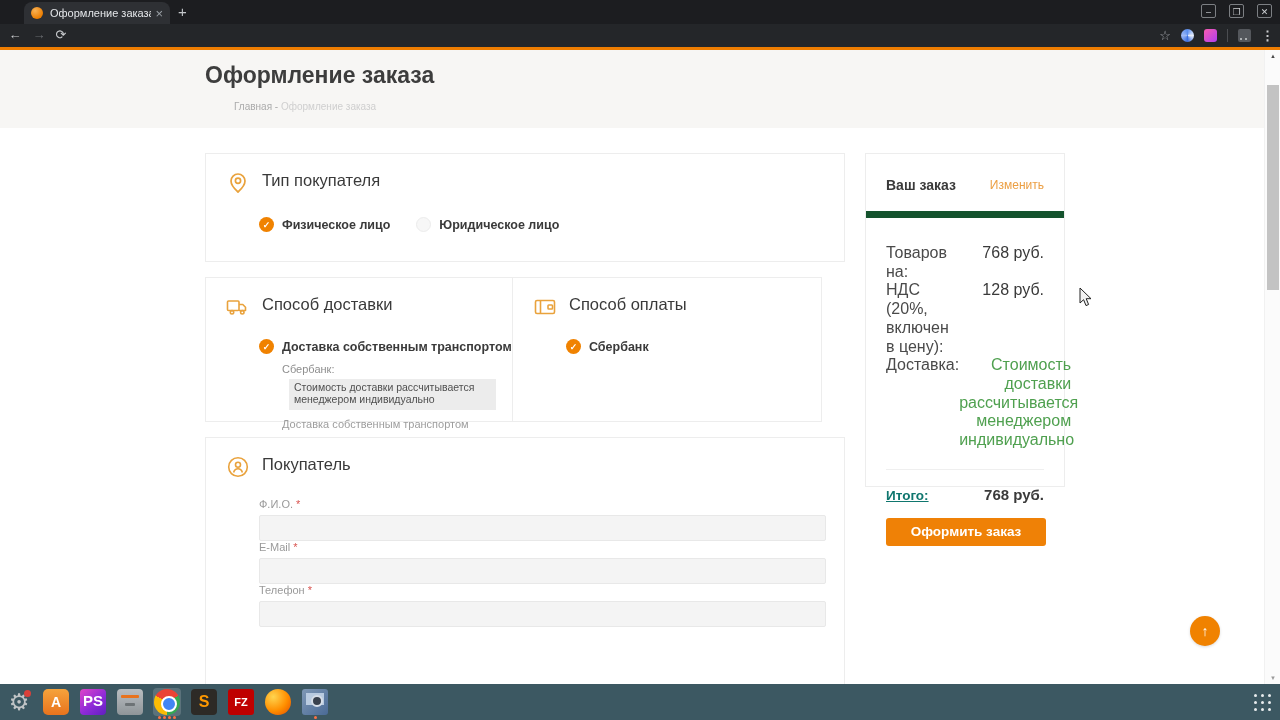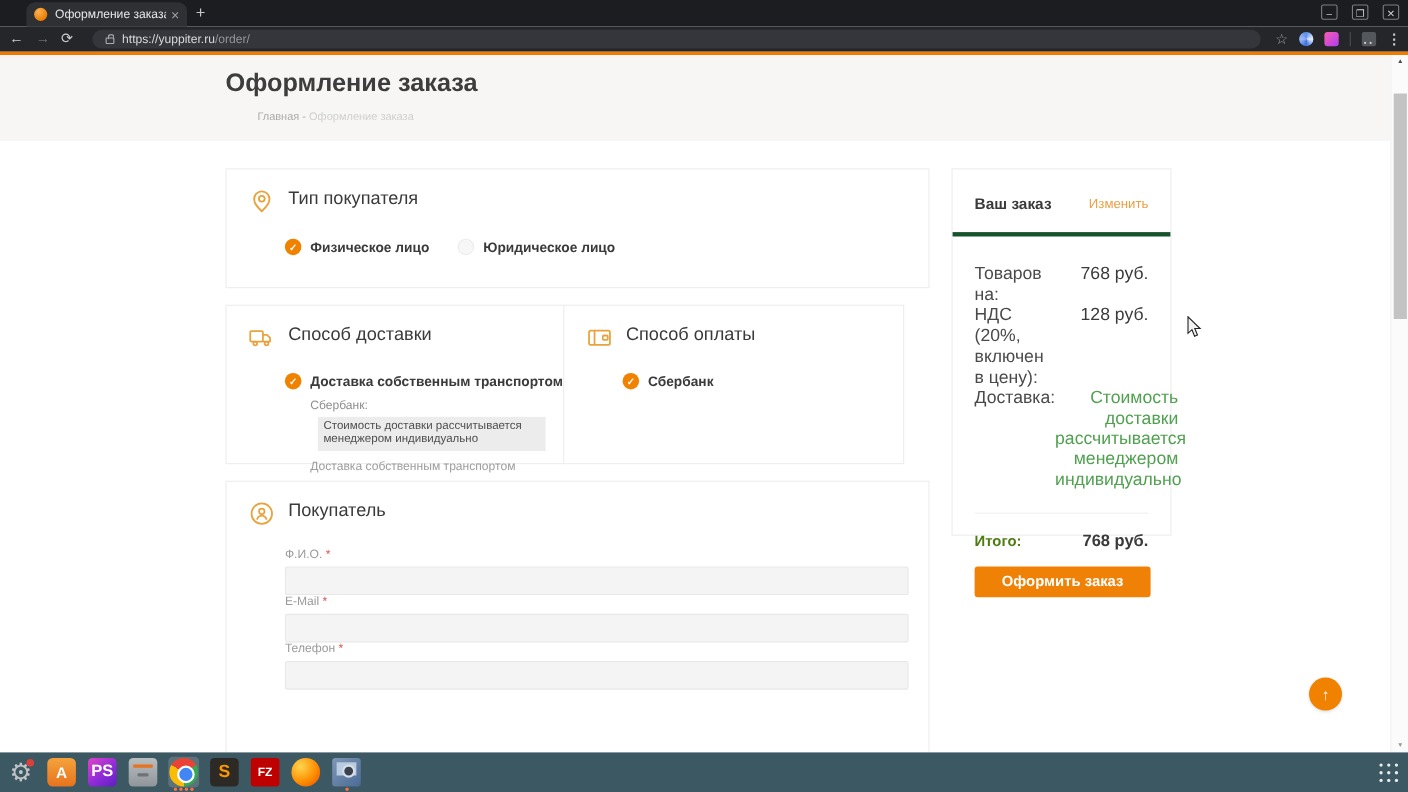--- a/index.html
+++ b/index.html
@@ -75,32 +75,32 @@
   .fields { padding:19px 20px 0 53px; }
   .field { }
   .field-label { font-size:11px; color:#9a9a9a; margin-bottom:5px; }
   .req { color:#d9534f; }
   .text-input { display:block; width:567px; height:26px; background:#f4f4f4;
                 border:1px solid #e8e8e8; border-radius:2px; outline:none;
                 font-size:12px; padding:0 8px; color:#333; }
 
   
   .sb-head { display:flex; justify-content:space-between; align-items:center;
-             padding:23px 20px 18px; border-bottom:4px solid #14532d; }
+             padding:23px 20px 18px; border-bottom:7px solid #14532d; }
   .sb-title { font-size:14px; font-weight:bold; color:#3a3a3a; }
   .sb-edit { font-size:12px; color:#ec9f43; }
   .sb-body { padding:26px 20px 0; }
   .sb-row { display:flex; justify-content:space-between; font-size:16px; line-height:1.17;
             color:#4a4a4a; }
   .sb-row .lbl { width:76px; }
   .sb-row .val { width:112px; text-align:right; color:#3a3a3a; }
   .sb-row.green .val { color:#4fa04f; }
   .sb-divider { border-top:1px solid #efefef; margin:19px 20px 0; }
   .sb-total { display:flex; justify-content:space-between; align-items:baseline; padding:16px 20px 0; }
-  .sb-total .lbl { font-size:13.5px; font-weight:bold; color:#4d7c0f; }
+  .sb-total .lbl { font-size:13.5px; font-weight:bold; color:#0f766e;text-decoration:underline; }
   .sb-total .val { font-size:15px; font-weight:bold; color:#3a3a3a; }
   .sb-submit { margin:15px 20px 0; width:160px; height:28px; background:#ef8106; color:#fff;
                border:none; border-radius:3px; font-size:13.5px; font-weight:bold;
                font-family:"Liberation Sans", sans-serif; display:flex; align-items:center;
                justify-content:center; cursor:pointer; }
 
   
   .scroll-top { position:absolute; left:1190px; top:616px; width:30px; height:30px;
                 border-radius:50%; background:#f08200; color:#fff; font-size:14px;
                 font-weight:bold; display:flex; align-items:center; justify-content:center;
@@ -177,25 +177,20 @@
       <span class="win-btn">–</span>
       <span class="win-btn">❐</span>
       <span class="win-btn">✕</span>
     </div>
   </div>
 
   <div class="toolbar">
     <span class="nav-ico nav-back">←</span>
     <span class="nav-ico nav-fwd">→</span>
     <span class="nav-ico nav-reload">⟳</span>
-    <div class="urlbar">
-      <span class="lock"></span>
-      <span class="url-host">https://yuppiter.ru</span>
-      <span class="url-path">/order/</span>
-    </div>
     <div class="tb-right">
       <span class="star">☆</span>
       <span class="ext-blue"></span>
       <span class="ext-pink"></span>
       <span class="tb-sep"></span>
       <span class="ext-dark"></span>
       <span class="menu-dots">⋮</span>
     </div>
   </div>
 

